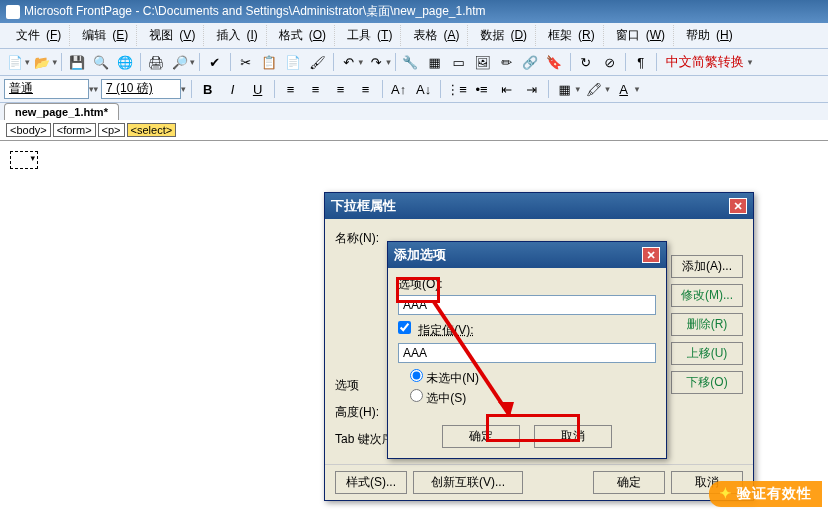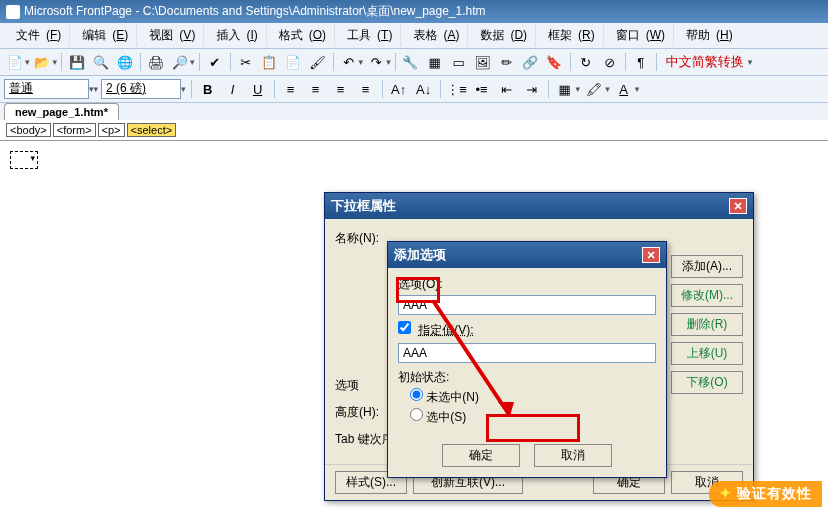--- a/index.html
+++ b/index.html
@@ -135,21 +135,21 @@
     <span class="tb-dd">▾</span>
 </div>
 
 <div class="format-bar">
   <div class="combo" style="width:85px;">
       <span>普通</span>
     </div>
     <span class="tb-dd">▾</span>
     <span class="tb-dd">▾</span>
   <div class="combo" style="width:78px;">
-      <span>2 (6 磅)</span>
+      <span>7 (10 磅)</span>
     </div>
     <span class="tb-dd">▾</span>
   <div class="tb-sep"></div>
   <div class="fb-btn" style="font-weight:bold;">B</div>
   <div class="fb-btn" style="font-style:italic;">I</div>
   <div class="fb-btn" style="text-decoration:underline;">U</div>
   <div class="tb-sep"></div>
   <div class="fb-btn">≡</div>
   <div class="fb-btn">≡</div>
   <div class="fb-btn">≡</div>
@@ -238,21 +238,20 @@
       </div>
 
     <label>
       <input type="checkbox" class="chk" checked="" style="">
       <span style="text-decoration:underline dotted;">指定值(V):</span>
     </label>
     <div class="txt value" style="margin-top:4px;">
         <span>AAA</span>
       </div>
 
-    <div>初始状态:</div>
     <div class="radio-group">
       <label><input type="radio" name="init" checked="" style=""> <span>未选中(N)</span></label>
       <label><input type="radio" name="init" style=""> <span>选中(S)</span></label>
     </div>
   </div>
   <div class="modal-btns">
     <div class="btn">确定</div>
     <div class="btn">取消</div>
   </div>
 </div>

